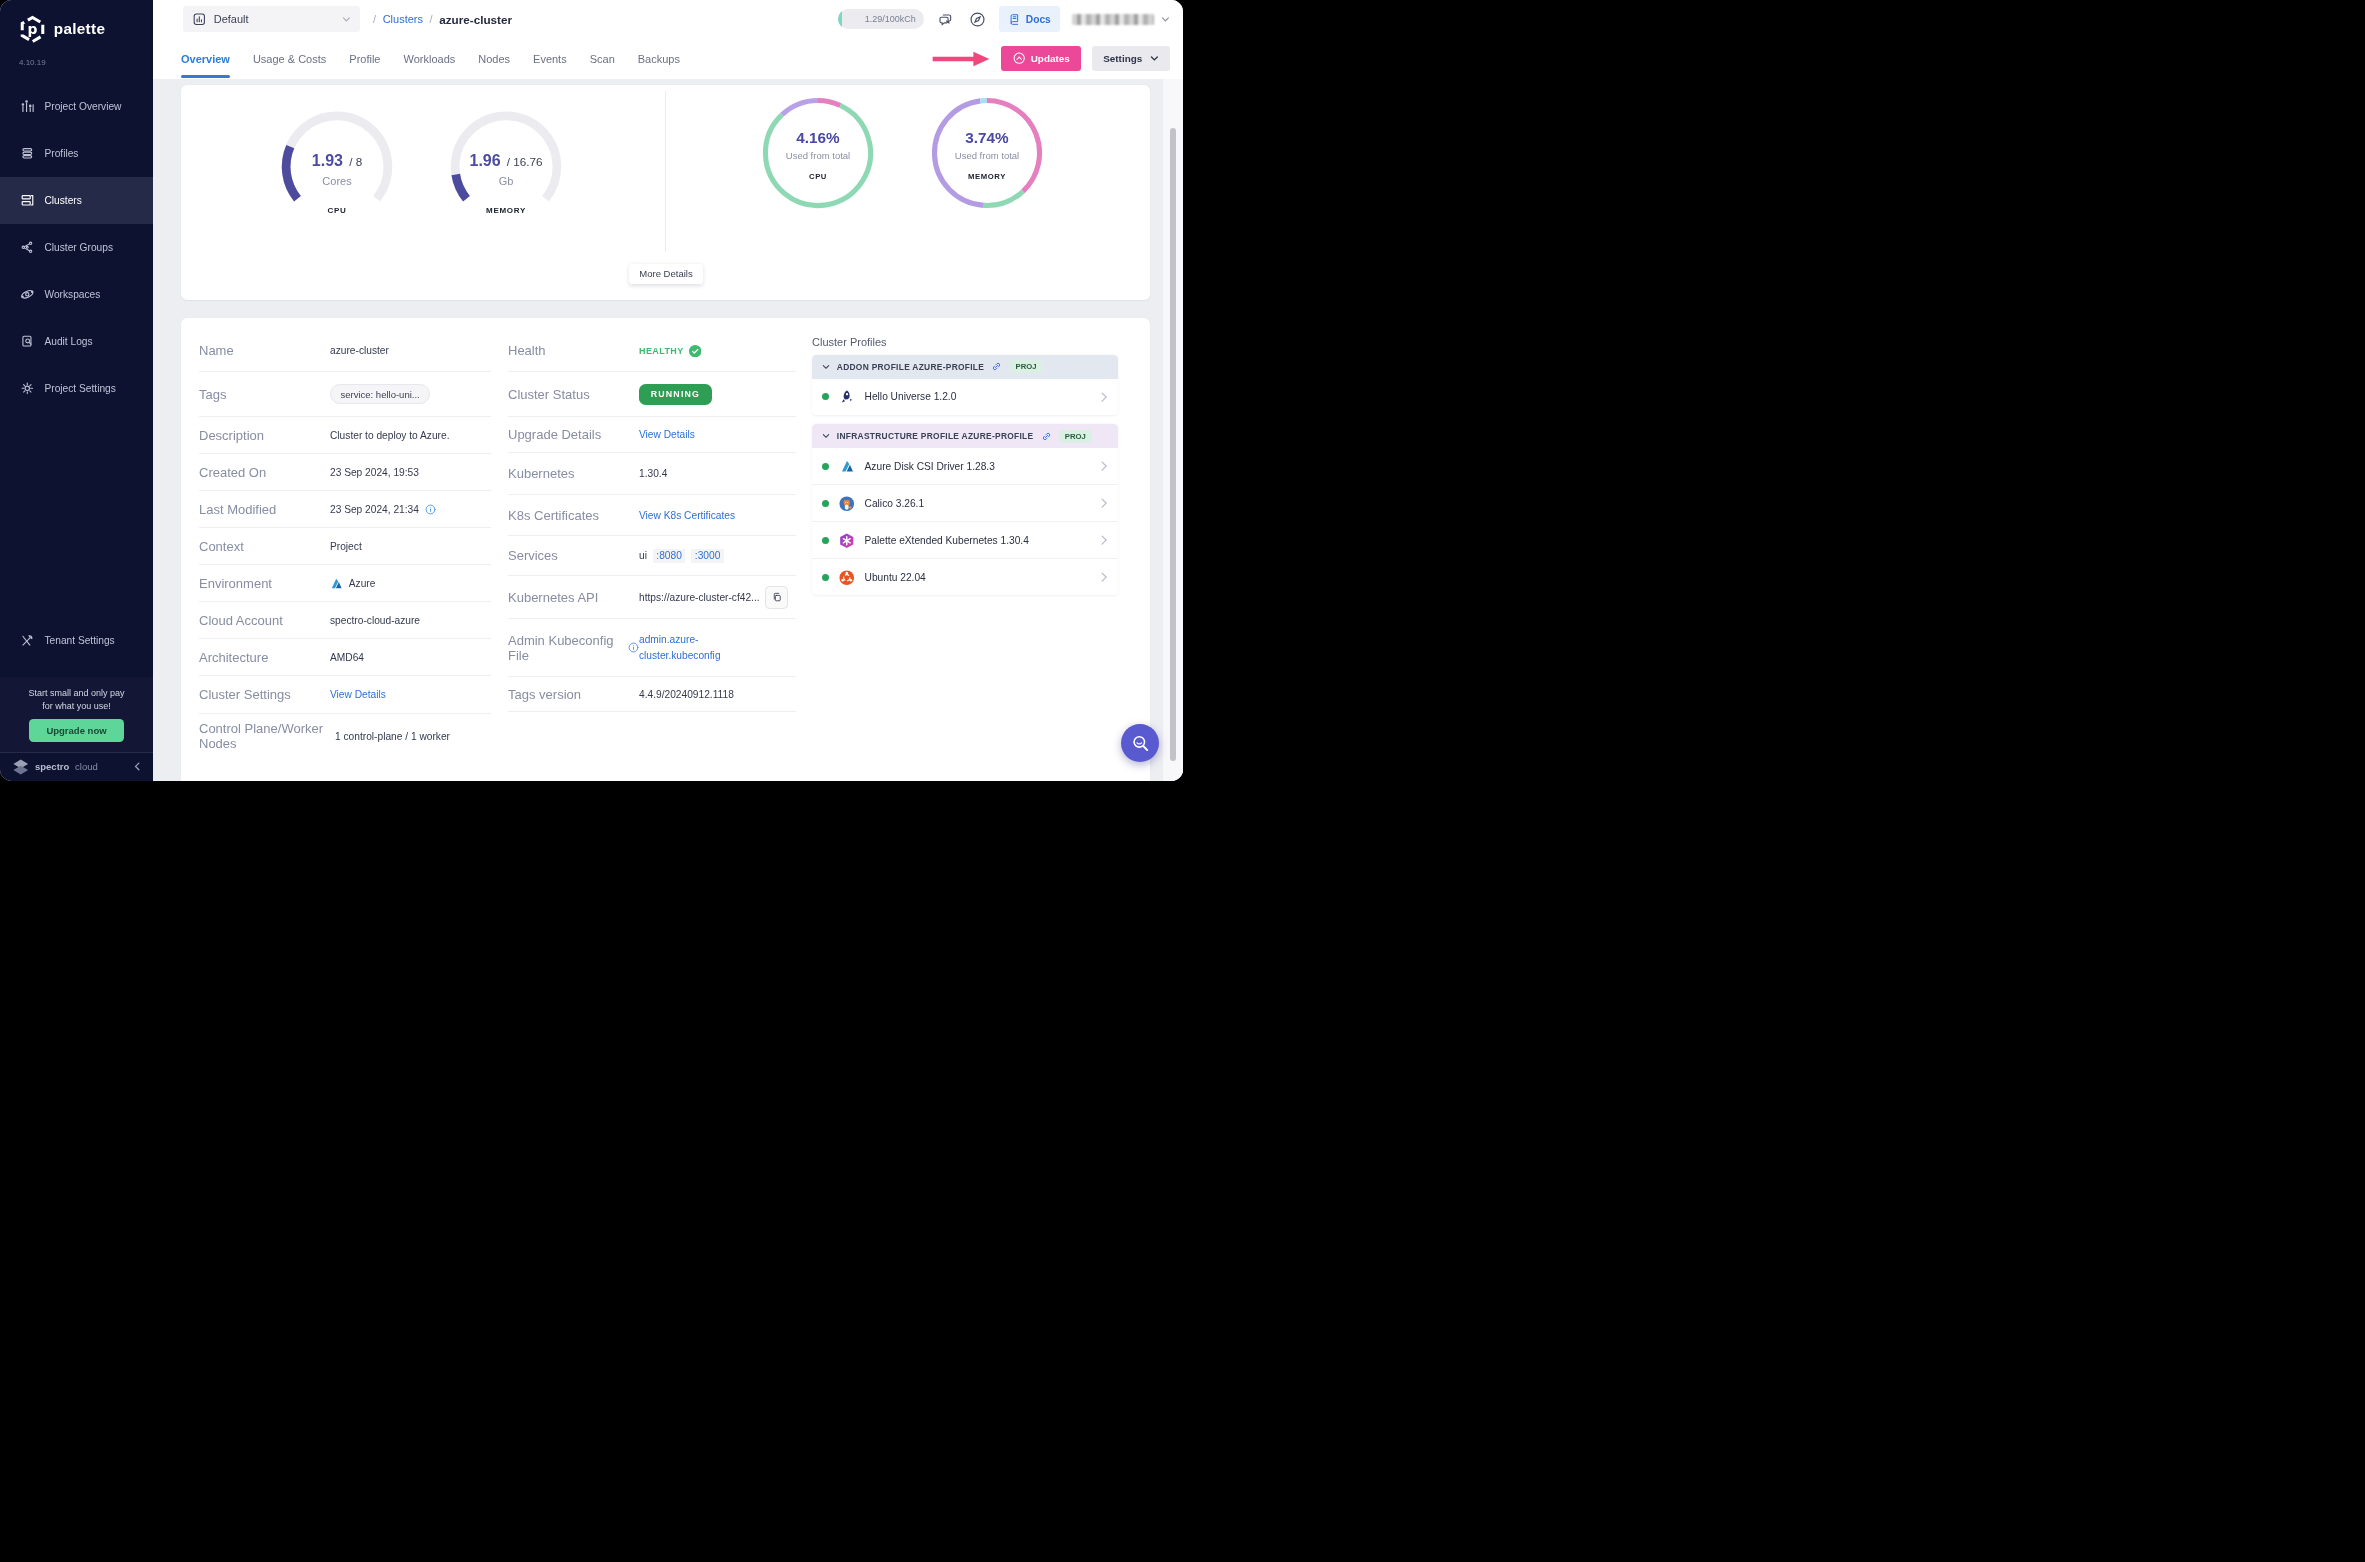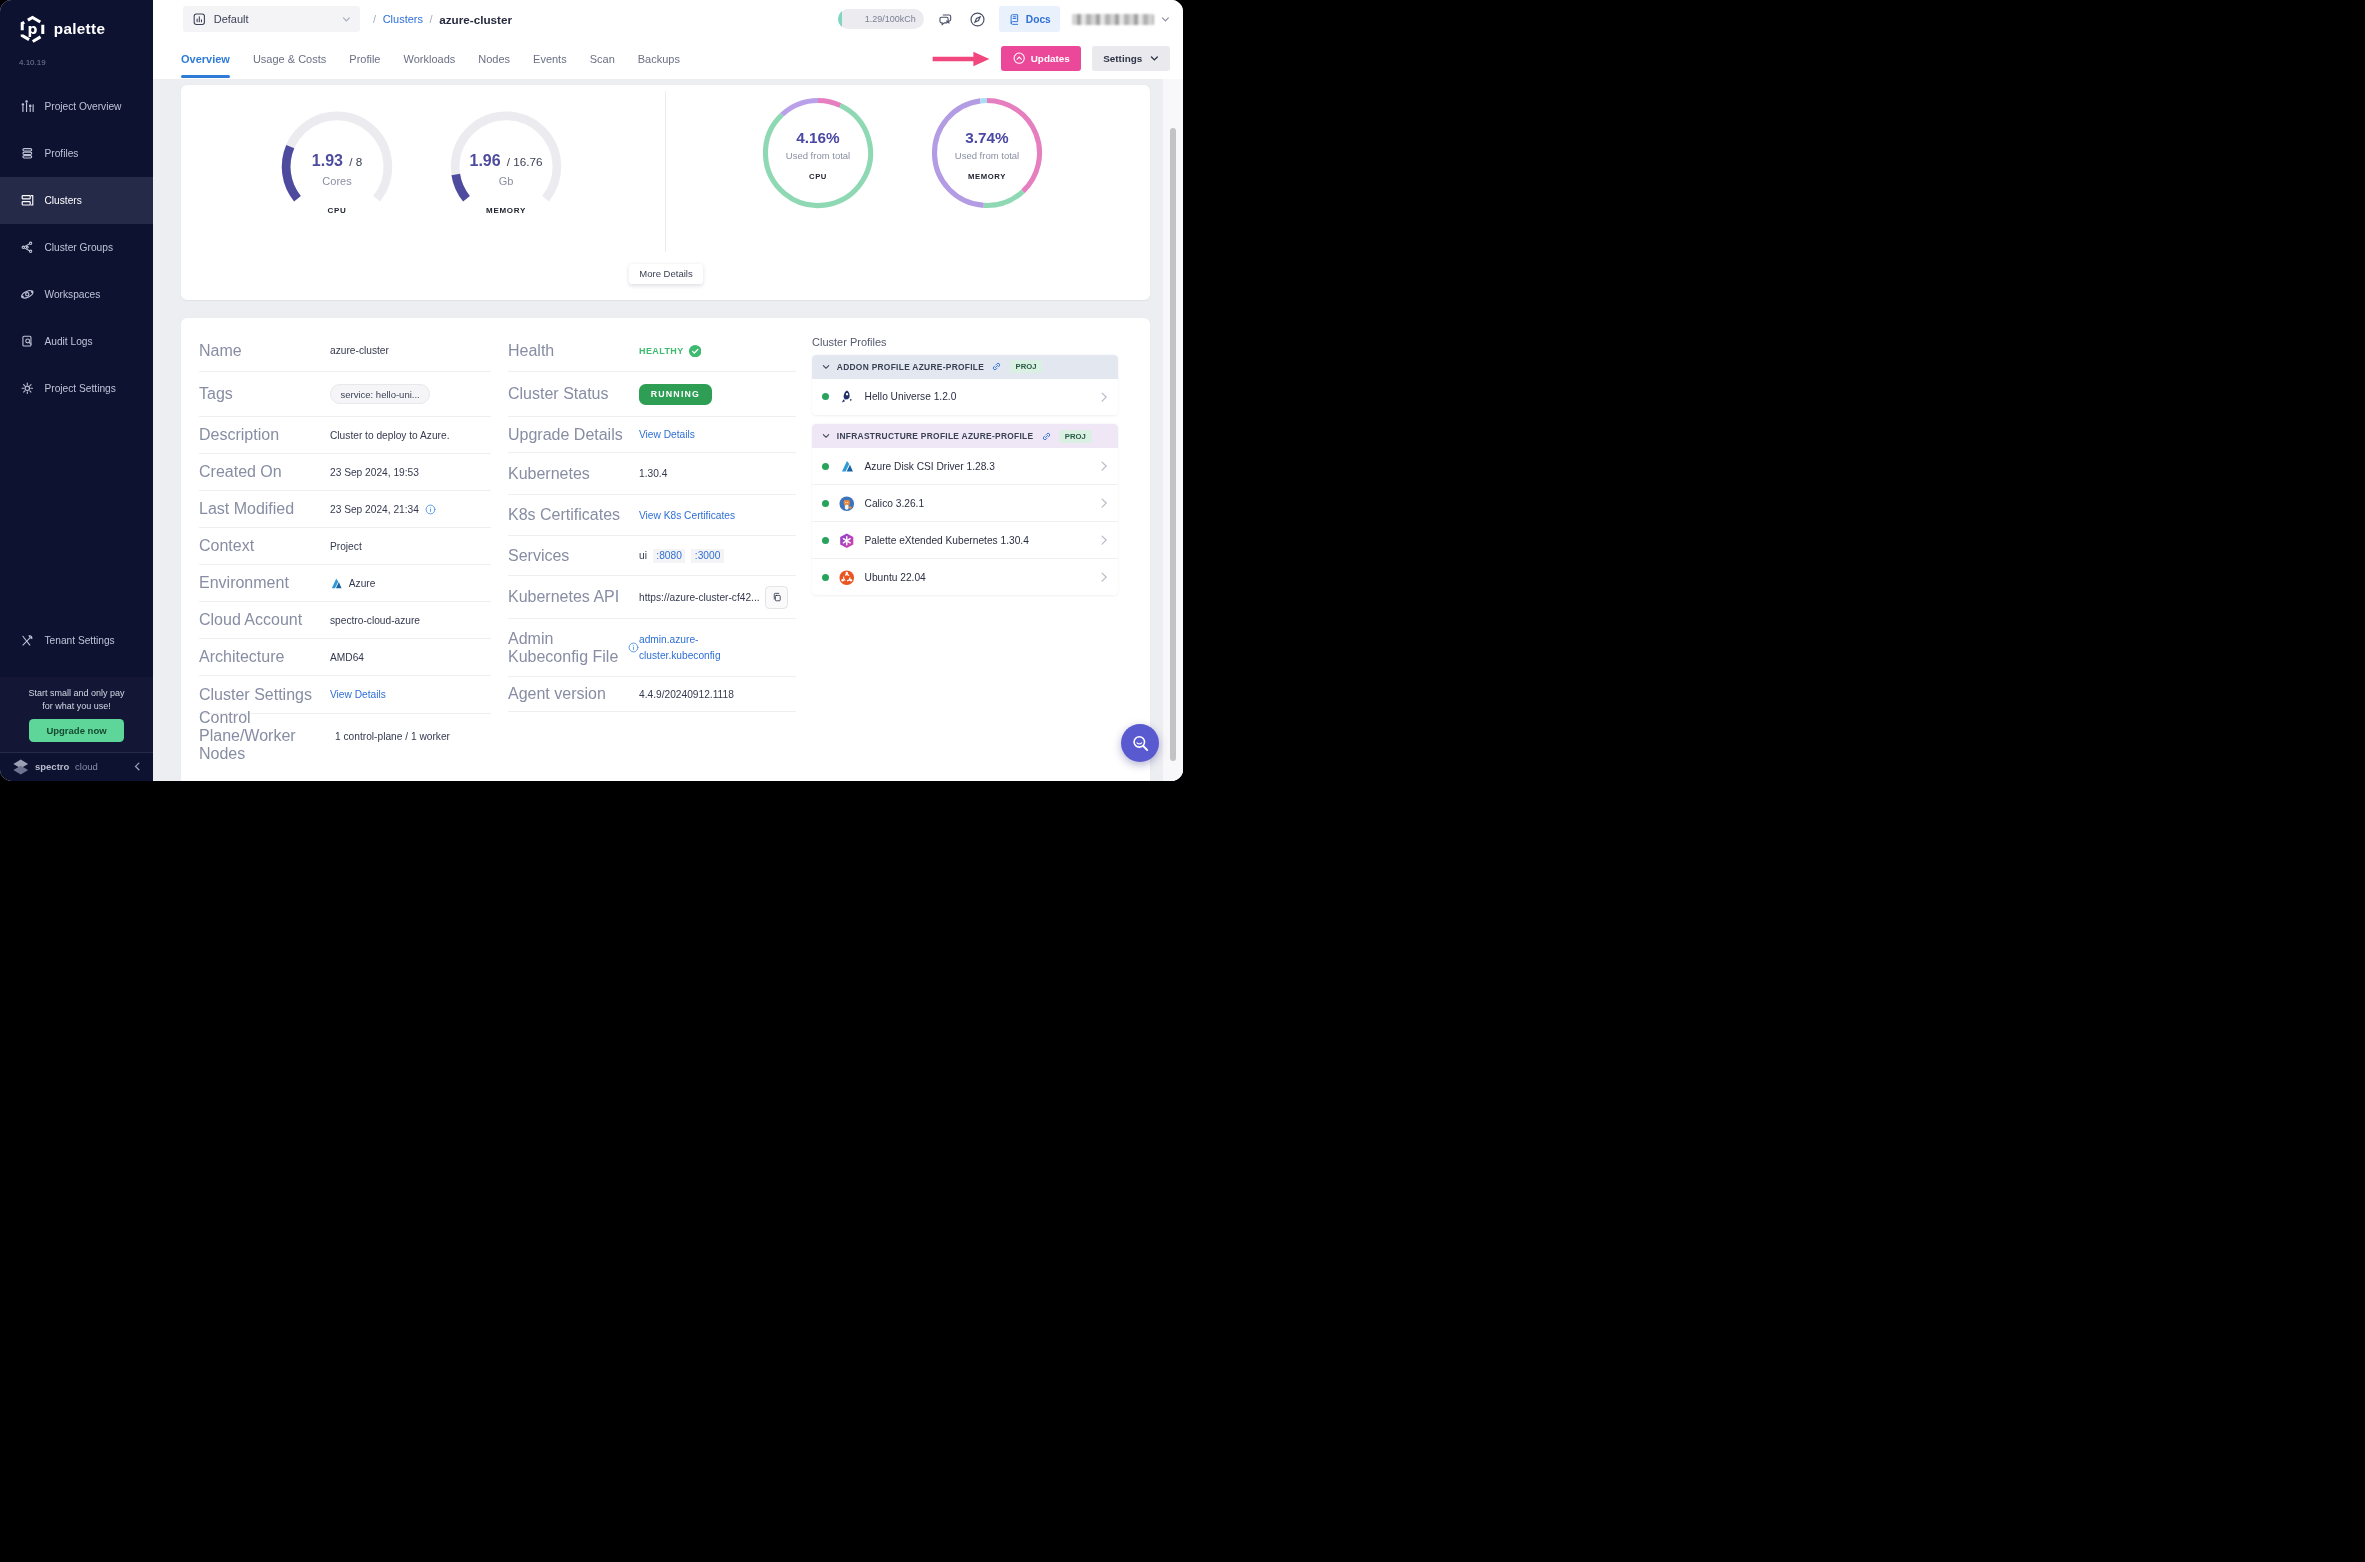--- a/index.html
+++ b/index.html
@@ -79,21 +79,21 @@
   .d-cap{font-size:9.5px;color:#8A8FA3;margin-top:2.9px;}
   .d-lab{font-size:7.7px;font-weight:700;color:#20242F;letter-spacing:0.6px;margin-top:11px;}
   .more-details{position:absolute;left:448px;top:179px;width:74px;height:20.4px;background:#fff;border:none;
        border-radius:3.6px;box-shadow:0 1.5px 4.4px rgba(30,35,70,.14);font-size:9.5px;color:#3A3F51;cursor:pointer;font-family:inherit;}
   .card.details{left:28px;top:239px;width:969px;height:555px;border-radius:5.8px 5.8px 0 0;}
   .col{position:absolute;top:12.4px;}
   .col.left{left:18px;width:292px;}
   .col.mid{left:327px;width:288px;}
   .drow{display:flex;align-items:center;border-bottom:0.7px solid #EFEFF3;box-sizing:border-box;}
   .drow.last{border-bottom:none;}
-  .dlabel{width:131px;flex:0 0 131px;font-size:16px;color:#878DA3;display:flex;align-items:center;gap:4.4px;}
+  .dlabel{width:131px;flex:0 0 131px;font-size:13px;color:#878DA3;display:flex;align-items:center;gap:4.4px;}
   .dvalue{font-size:10.2px;color:#343A4F;display:flex;align-items:center;gap:5.8px;flex:1;min-width:0;}
   .link{color:#2F6FD6;cursor:pointer;}
   .tag-pill{display:inline-block;padding:3.6px 9.5px;border-radius:11px;background:#F5F5F7;border:0.7px solid #E8E8EC;
        font-size:9.5px;color:#3C4257;}
   .healthy{color:#3DBA6F;font-size:9px;font-weight:700;letter-spacing:0.4px;display:flex;align-items:center;gap:5.1px;}
   .running{display:inline-block;padding:5.8px 11.7px;border-radius:6.6px;background:#2E9E54;color:#fff;
        font-size:8.8px;font-weight:700;letter-spacing:1.2px;cursor:default;}
   .port{background:#F4F4F6;color:#2F6FD6;font-size:10.2px;padding:1.5px 3.6px;cursor:pointer;}
   .api-text{white-space:nowrap;overflow:hidden;text-overflow:ellipsis;max-width:146px;}
   .copy-btn{width:20.4px;height:20.4px;border:0.7px solid #E3E3E8;border-radius:4.4px;background:#FAFAFB;display:flex;
@@ -538,21 +538,21 @@
               </span>
           </div>
           <div class="dvalue">
             <div class="kubeconfig">
               <div>admin.azure-</div>
               <div>cluster.kubeconfig</div>
             </div>
           </div>
         </div>
         <div class="drow" style="height:35px;">
-          <div class="dlabel">Agent version</div>
+          <div class="dlabel">Tags version</div>
           <div class="dvalue">4.4.9/20240912.1118</div>
         </div>
       </div>
 
       <div class="cp">
         <div class="cp-title">Cluster Profiles</div>
 
         <div class="cp-group">
           <div class="cp-head blue">
             <span class="chev">

